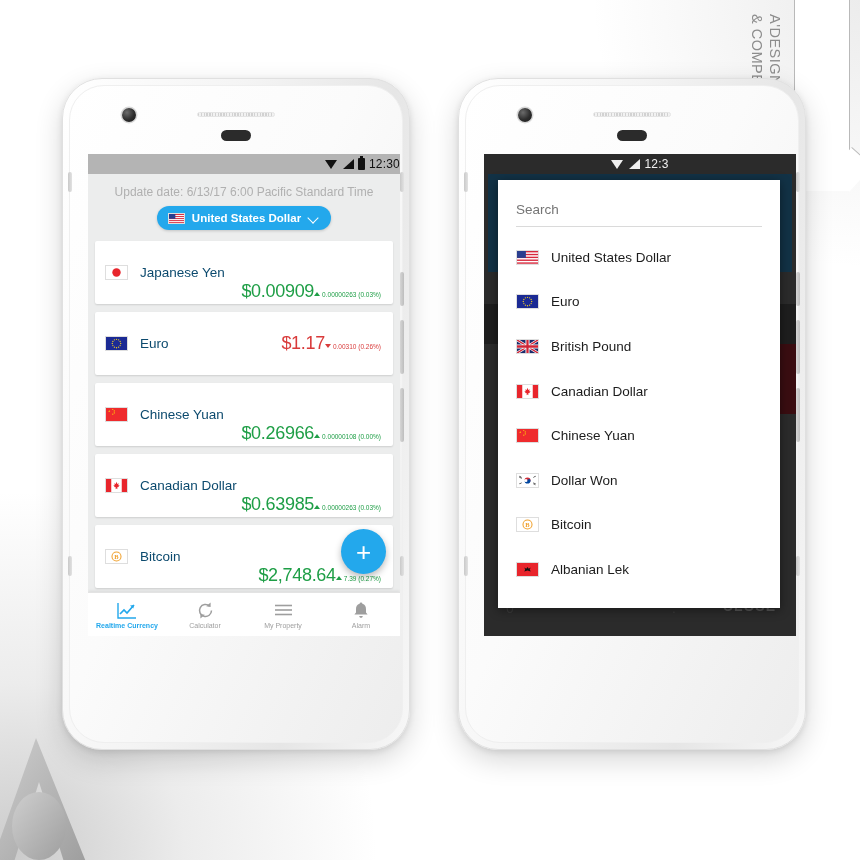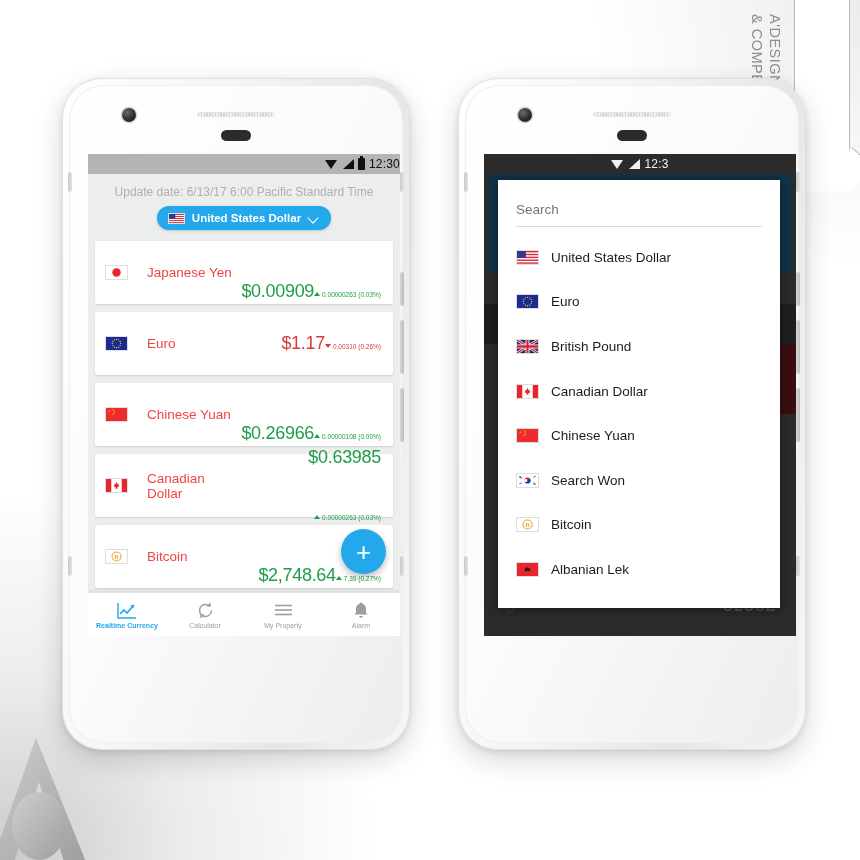--- a/index.html
+++ b/index.html
@@ -181,21 +181,21 @@
   
   .cards { padding: 0 7px; }
   .card {
     background: #fff; border-radius: 2px; margin-bottom: 8px;
     height: 63px; display: flex; align-items: center;
     padding: 0 12px 0 10px;
     box-shadow: 0 1px 2px rgba(0,0,0,.13);
     position: relative;
   }
   .card .flag { margin-right: 12px; }
-  .c-name { font-size: 13.5px; color: #ef4444; margin-left: 7px; }
+  .c-name { font-size: 13.5px; color: #0c4a6e; }
   .c-right { margin-left: auto; text-align: right; }
   .c-price { font-size: 18px; letter-spacing: -.3px; line-height: 1.05; }
   .c-delta { font-size: 6.5px; margin-top: 4px; white-space: nowrap; }
   .up   { color: #1e9e46; margin-top: 48px; }
   .down { color: #d93b3b; }
   .arrow { display:inline-block; width:0; height:0; margin-right: 2px; vertical-align: 1px; }
   .arrow.up   { border-left:3px solid transparent; border-right:3px solid transparent; border-bottom:4px solid #1e9e46; }
   .arrow.down { border-left:3px solid transparent; border-right:3px solid transparent; border-top:4px solid #d93b3b; }
 
   
@@ -584,21 +584,21 @@
                   <g fill="#1a1a1a">
                     <rect x="2.6" y="3" width="3.4" height=".7" transform="rotate(30 4.3 3.3)"></rect>
                     <rect x="2.6" y="4.3" width="3.4" height=".7" transform="rotate(30 4.3 4.6)"></rect>
                     <rect x="20" y="11.2" width="3.4" height=".7" transform="rotate(30 21.7 11.5)"></rect>
                     <rect x="20" y="12.5" width="3.4" height=".7" transform="rotate(30 21.7 12.8)"></rect>
                     <rect x="20" y="3" width="3.4" height=".7" transform="rotate(-30 21.7 3.3)"></rect>
                     <rect x="2.6" y="11.2" width="3.4" height=".7" transform="rotate(-30 4.3 11.5)"></rect>
                   </g>
                 </svg>
               </span>
-              <span class="dlg-name">Search Won</span>
+              <span class="dlg-name">Dollar Won</span>
             </div>
             <div class="dlg-item">
               <span class="flag">
                 <svg viewBox="0 0 26 16" preserveAspectRatio="none">
                   <rect width="26" height="16" fill="#fff"></rect>
                   <circle cx="13" cy="8" r="5.6" fill="none" stroke="#f0a12e" stroke-width="1.3"></circle>
                   <text x="13" y="11.4" font-size="8" font-family="Liberation Serif, serif" fill="#f0a12e" text-anchor="middle" font-weight="bold">B</text>
                 </svg>
               </span>
               <span class="dlg-name">Bitcoin</span>

